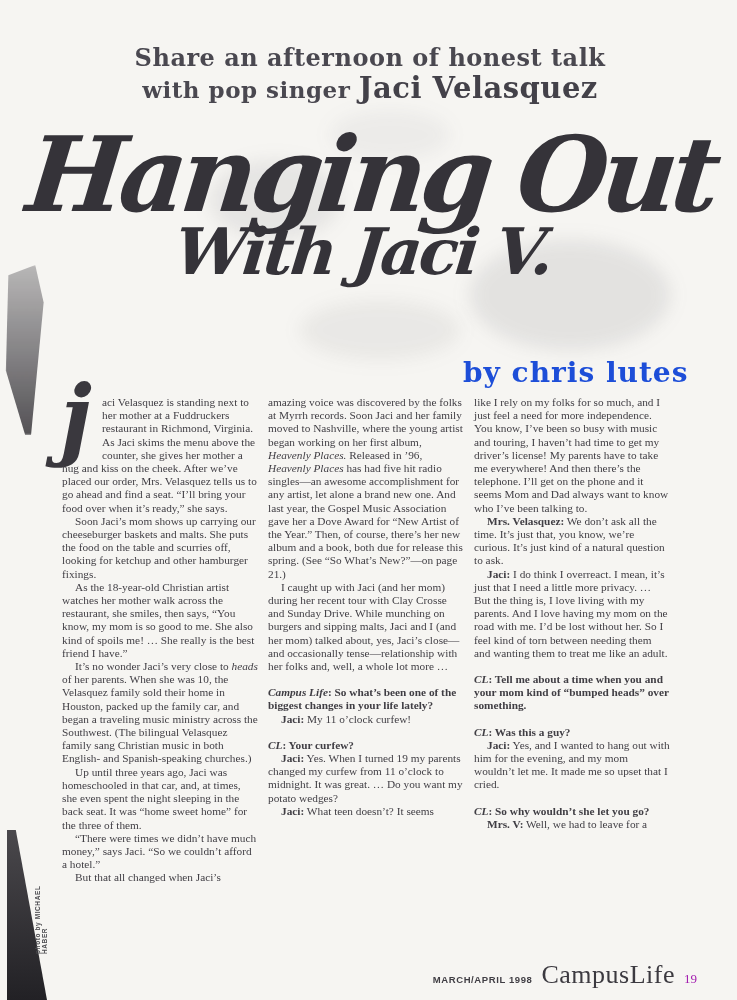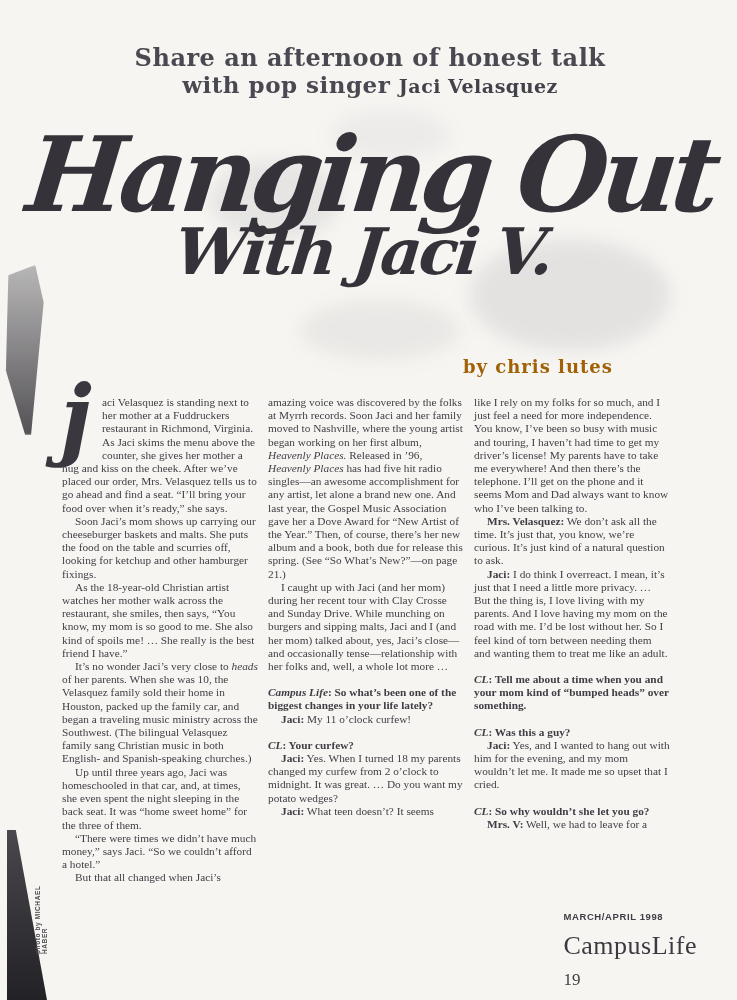--- a/index.html
+++ b/index.html
@@ -29,34 +29,34 @@
     clip-path:polygon(0 0,22% 0,100% 100%,0 100%);
   }
 
   .kicker{
     position:absolute;left:110px;top:44px;width:520px;text-align:center;
     font-family:"DejaVu Serif",serif;font-weight:600;color:#4a4850;
     letter-spacing:0.5px;line-height:1.15;
   }
   .kicker-l1{font-size:24px;}
   .kicker-l2{font-size:23px;}
-  .kicker-name{font-size:19px;font-weight:700;color:#434149;}
+  .kicker-name{font-size:29px;font-weight:700;color:#434149;}
 
   .title{
     position:absolute;left:0;top:120px;width:737px;text-align:center;
     font-family:"DejaVu Serif",serif;font-style:italic;font-weight:700;color:#353339;
     transform:skewX(-6deg);
   }
   .title-l1{font-size:104px;line-height:1.05;letter-spacing:-6px;white-space:nowrap;}
   .title-l2{font-size:64px;line-height:0.9;letter-spacing:-3px;margin-top:-6px;}
 
   .byline{
     position:absolute;left:463px;top:356px;
-    font-family:"DejaVu Serif",serif;font-weight:600;font-size:18px;
-    color:#a16207;letter-spacing:1px;
+    font-family:"DejaVu Serif",serif;font-weight:600;font-size:28px;
+    color:#1d4ed8;letter-spacing:1px;
   }
 
   .columns{
     position:absolute;left:62px;top:396px;width:608px;
     display:flex;gap:10px;
   }
   .col{width:196px;font-size:11.3px;line-height:13.2px;text-align:left;}
   .col p{margin:0;}
   .p-ind{text-indent:13px;}
   .p-a{text-indent:13px;}
@@ -76,31 +76,31 @@
 
   .photo-credit{
     position:absolute;left:34px;top:874px;height:80px;
     writing-mode:vertical-rl;transform:rotate(180deg);
     font-family:"Liberation Sans",sans-serif;font-size:6.5px;font-weight:bold;
     letter-spacing:0.6px;color:#4c4c50;
   }
 
   .footer{
     position:absolute;right:40px;bottom:10px;
-    display:flex;align-items:baseline;gap:9px;flex-direction:column;
+    display:flex;align-items:baseline;gap:9px;
   }
   .footer-issue{
     font-family:"Liberation Sans",sans-serif;font-weight:bold;font-size:9.5px;
     letter-spacing:0.6px;color:#403e44;
   }
   .footer-mag{
     font-family:"Liberation Serif",serif;font-size:26px;color:#3c3a40;letter-spacing:0.5px;
   }
   .footer-page{
-    font-family:"Liberation Serif",serif;font-size:17px;color:#404040;
+    font-family:"Liberation Serif",serif;font-size:13px;color:#a21caf;
   }
 </style>
 </head>
 <body>
 
 <div class="smudge sm1"></div>
 <div class="smudge sm2"></div>
 <div class="smudge sm3"></div>
 <div class="smudge sm4"></div>
 <div class="wedge-top"></div>
@@ -127,21 +127,21 @@
       <p class="p-ind"><span>Up until three years ago, Jaci was homeschooled in that car, and, at times, she even spent the night sleeping in the back seat. It was “home sweet home” for the three of them.</span></p>
       <p class="p-ind"><span>“There were times we didn’t have much money,” says Jaci. “So we couldn’t afford a hotel.”</span></p>
       <p class="p-ind"><span>But that all changed when Jaci’s</span></p>
     </div>
   <div class="col">
       <p class="p-first"><span>amazing voice was discovered by the folks at Myrrh records. Soon Jaci and her family moved to Nashville, where the young artist began working on her first album, </span><span class="s-i">Heavenly Places.</span><span> Released in ’96, </span><span class="s-i">Heavenly Places</span><span> has had five hit radio singles—an awesome accomplishment for any artist, let alone a brand new one. And last year, the Gospel Music Association gave her a Dove Award for “New Artist of the Year.” Then, of course, there’s her new album and a book, both due for release this spring. (See “So What’s New?”—on page 21.)</span></p>
       <p class="p-ind"><span>I caught up with Jaci (and her mom) during her recent tour with Clay Crosse and Sunday Drive. While munching on burgers and sipping malts, Jaci and I (and her mom) talked about, yes, Jaci’s close—and occasionally tense—relationship with her folks and, well, a whole lot more …</span></p>
       <p class="p-q"><span class="s-bi">Campus Life</span><span class="s-b">: So what’s been one of the biggest changes in your life lately?</span></p>
       <p class="p-a"><span class="s-b">Jaci:</span><span> My 11 o’clock curfew!</span></p>
       <p class="p-q"><span class="s-bi">CL</span><span class="s-b">: Your curfew?</span></p>
-      <p class="p-a"><span class="s-b">Jaci:</span><span> Yes. When I turned 18 my parents changed my curfew from 2 o’clock to midnight. It was great. … Do you want my potato wedges?</span></p>
+      <p class="p-a"><span class="s-b">Jaci:</span><span> Yes. When I turned 19 my parents changed my curfew from 11 o’clock to midnight. It was great. … Do you want my potato wedges?</span></p>
       <p class="p-a"><span class="s-b">Jaci:</span><span> What teen doesn’t? It seems</span></p>
     </div>
   <div class="col">
       <p class="p-first"><span>like I rely on my folks for so much, and I just feel a need for more independence. You know, I’ve been so busy with music and touring, I haven’t had time to get my driver’s license! My parents have to take me everywhere! And then there’s the telephone. I’ll get on the phone and it seems Mom and Dad always want to know who I’ve been talking to.</span></p>
       <p class="p-ind"><span class="s-b">Mrs. Velasquez:</span><span> We don’t ask all the time. It’s just that, you know, we’re curious. It’s just kind of a natural question to ask.</span></p>
       <p class="p-ind"><span class="s-b">Jaci:</span><span> I do think I overreact. I mean, it’s just that I need a little more privacy. … But the thing is, I love living with my parents. And I love having my mom on the road with me. I’d be lost without her. So I feel kind of torn between needing them and wanting them to treat me like an adult.</span></p>
       <p class="p-q"><span class="s-bi">CL</span><span class="s-b">: Tell me about a time when you and your mom kind of “bumped heads” over something.</span></p>
       <p class="p-q"><span class="s-bi">CL</span><span class="s-b">: Was this a guy?</span></p>
       <p class="p-a"><span class="s-b">Jaci:</span><span> Yes, and I wanted to hang out with him for the evening, and my mom wouldn’t let me. It made me so upset that I cried.</span></p>
       <p class="p-q"><span class="s-bi">CL</span><span class="s-b">: So why wouldn’t she let you go?</span></p>

